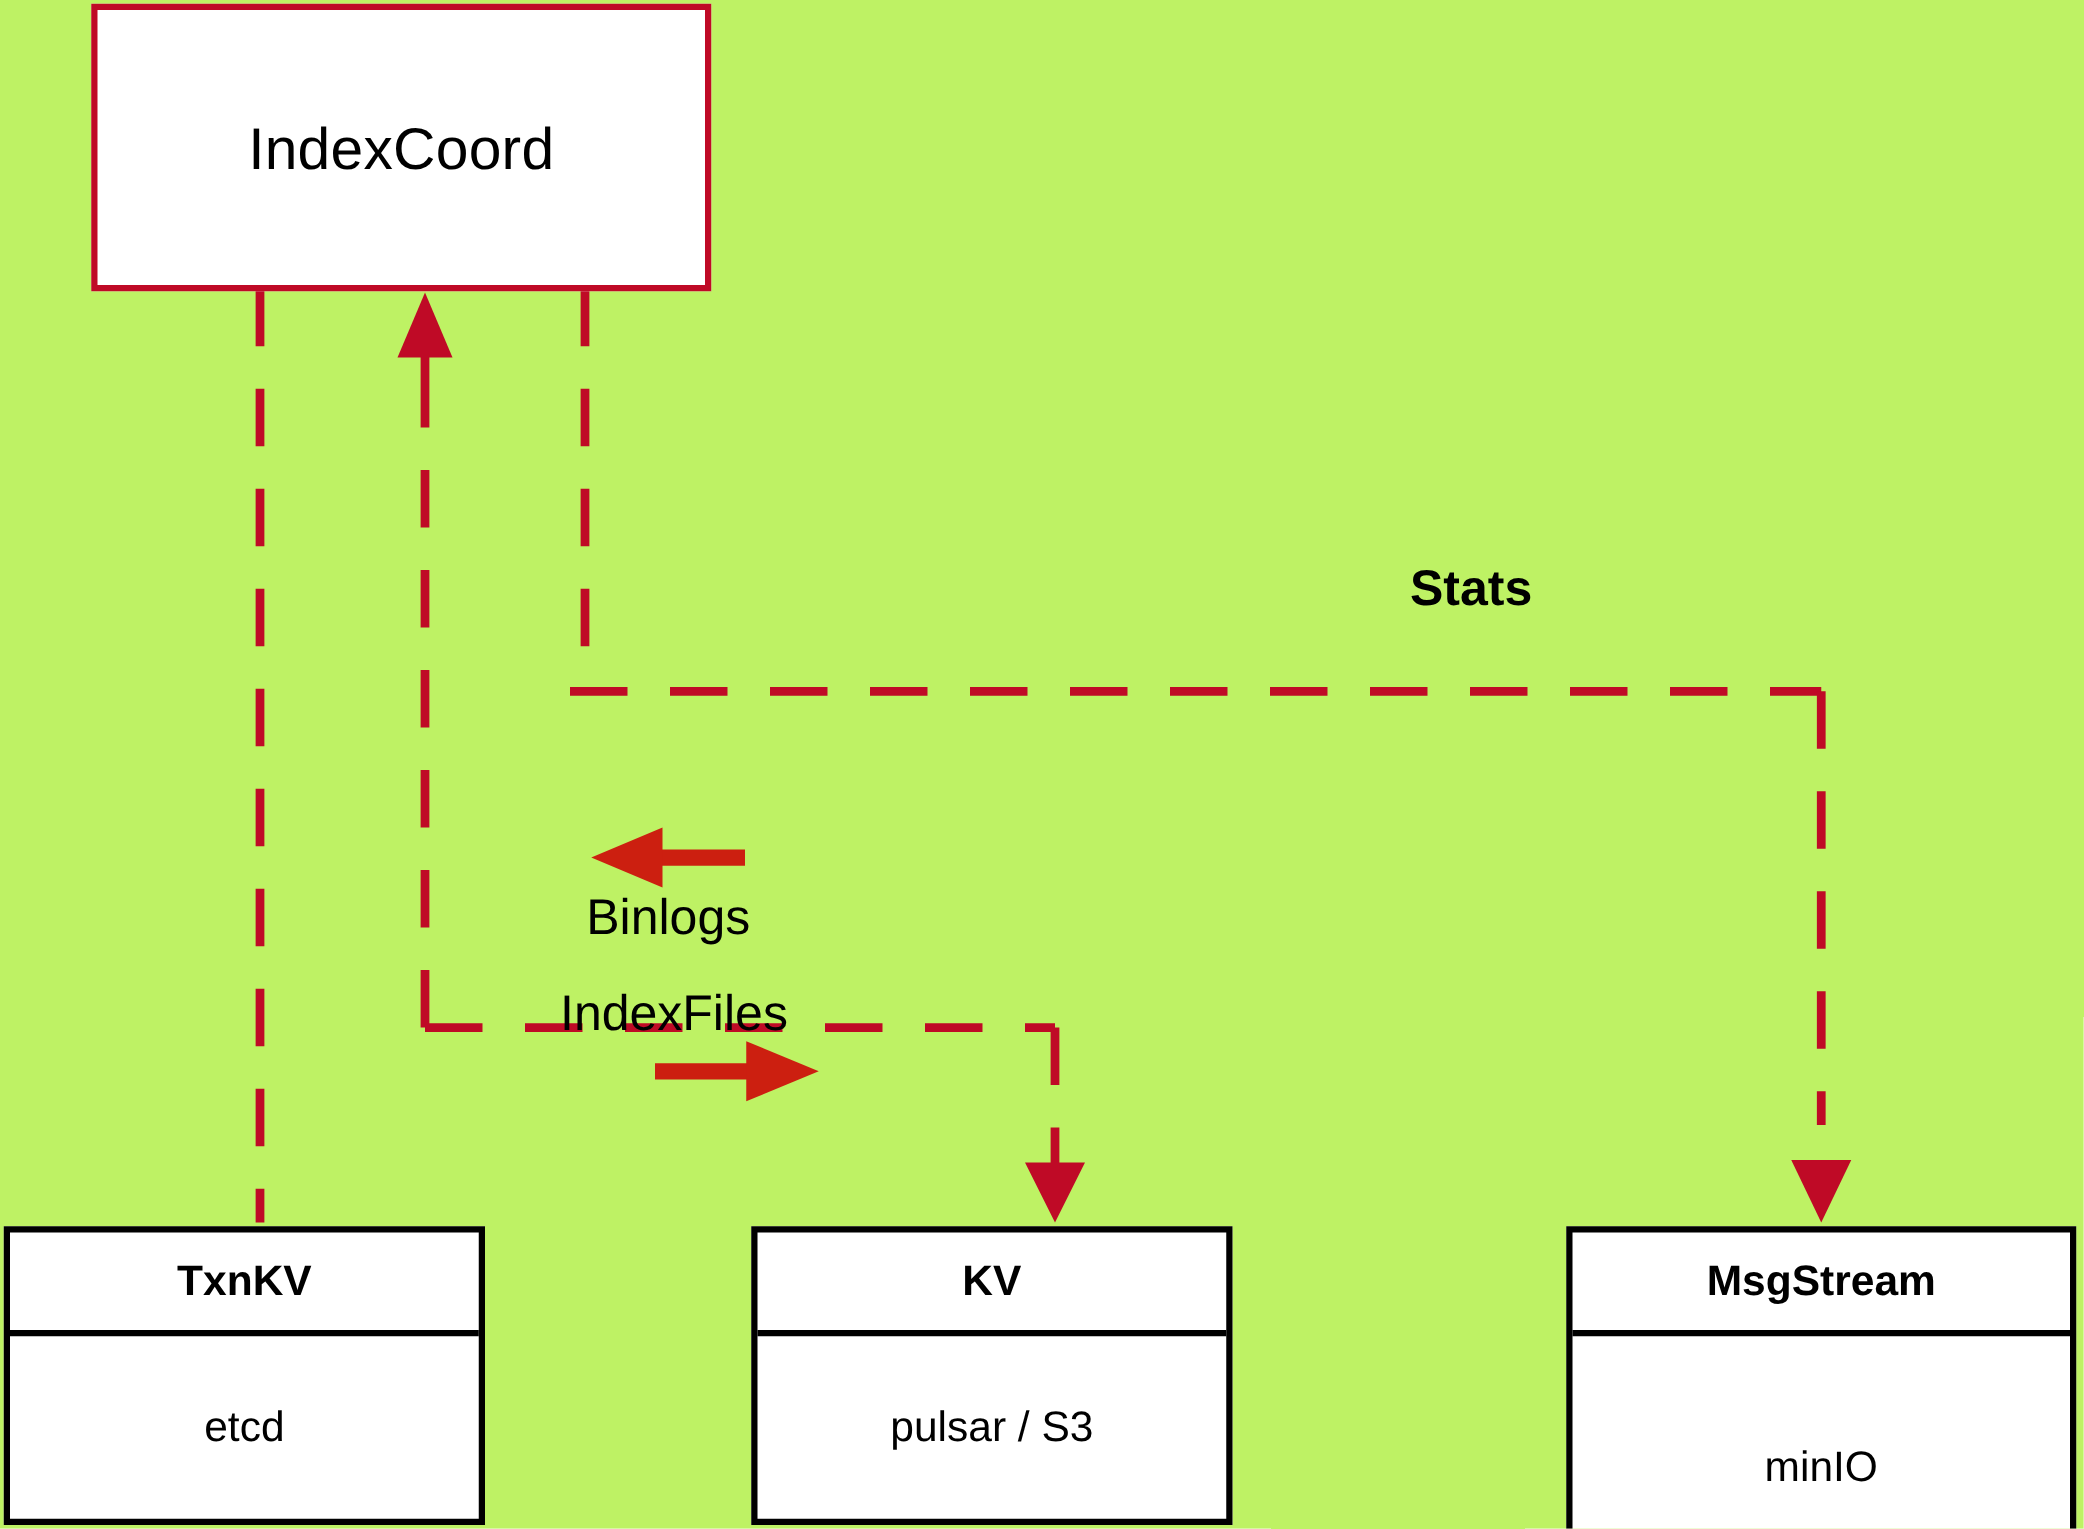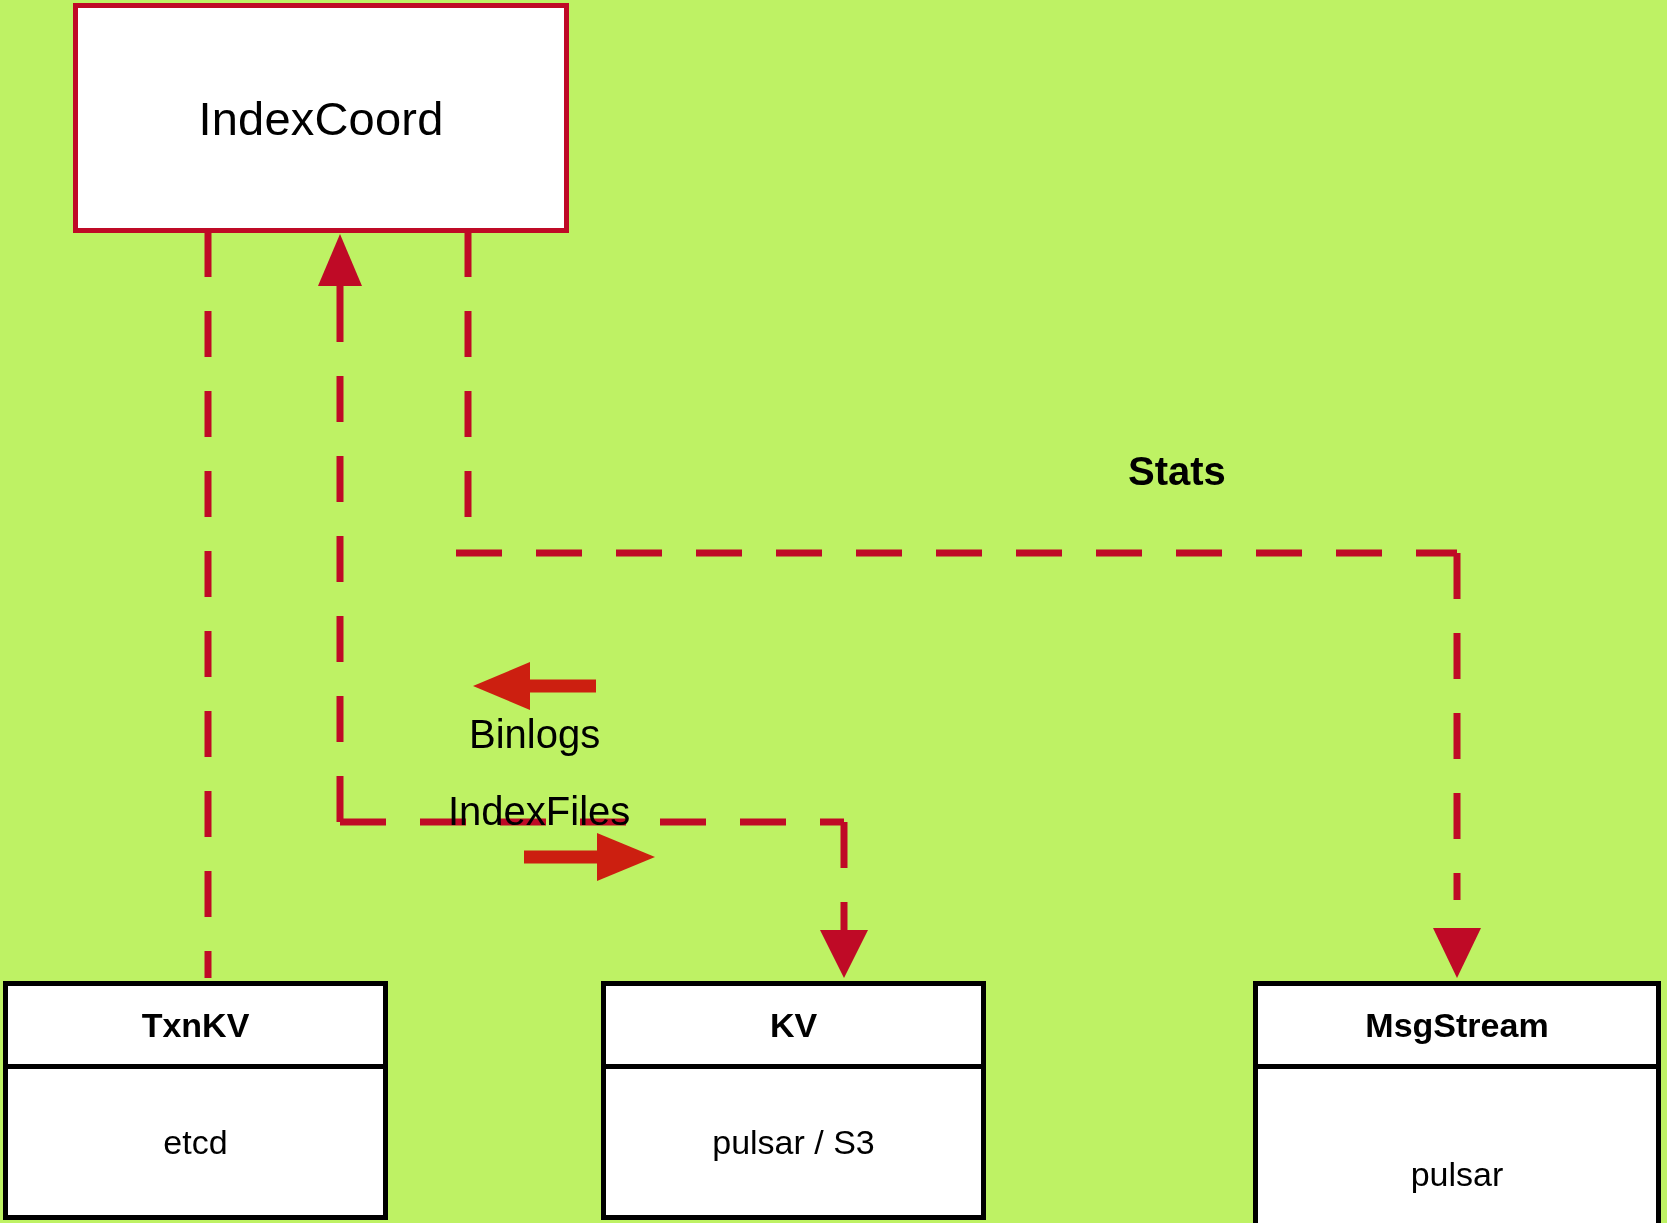--- a/index.html
+++ b/index.html
@@ -139,21 +139,21 @@
   <div class="node-box store" id="kv">
     <div class="hdr">KV</div>
     <div class="body">
       <div>pulsar / S3</div>
     </div>
   </div>
 
   <div class="node-box store" id="msgstream">
     <div class="hdr">MsgStream</div>
     <div class="body">
-      <div>pulsar</div>
+      <div>minIO</div>
     </div>
   </div>
 
   <div class="edge-label" id="label-stats">Stats</div>
   <div class="edge-label" id="label-binlogs">Binlogs</div>
   <div class="edge-label" id="label-indexfiles">IndexFiles</div>
 
 </div>
 
 </body></html>

